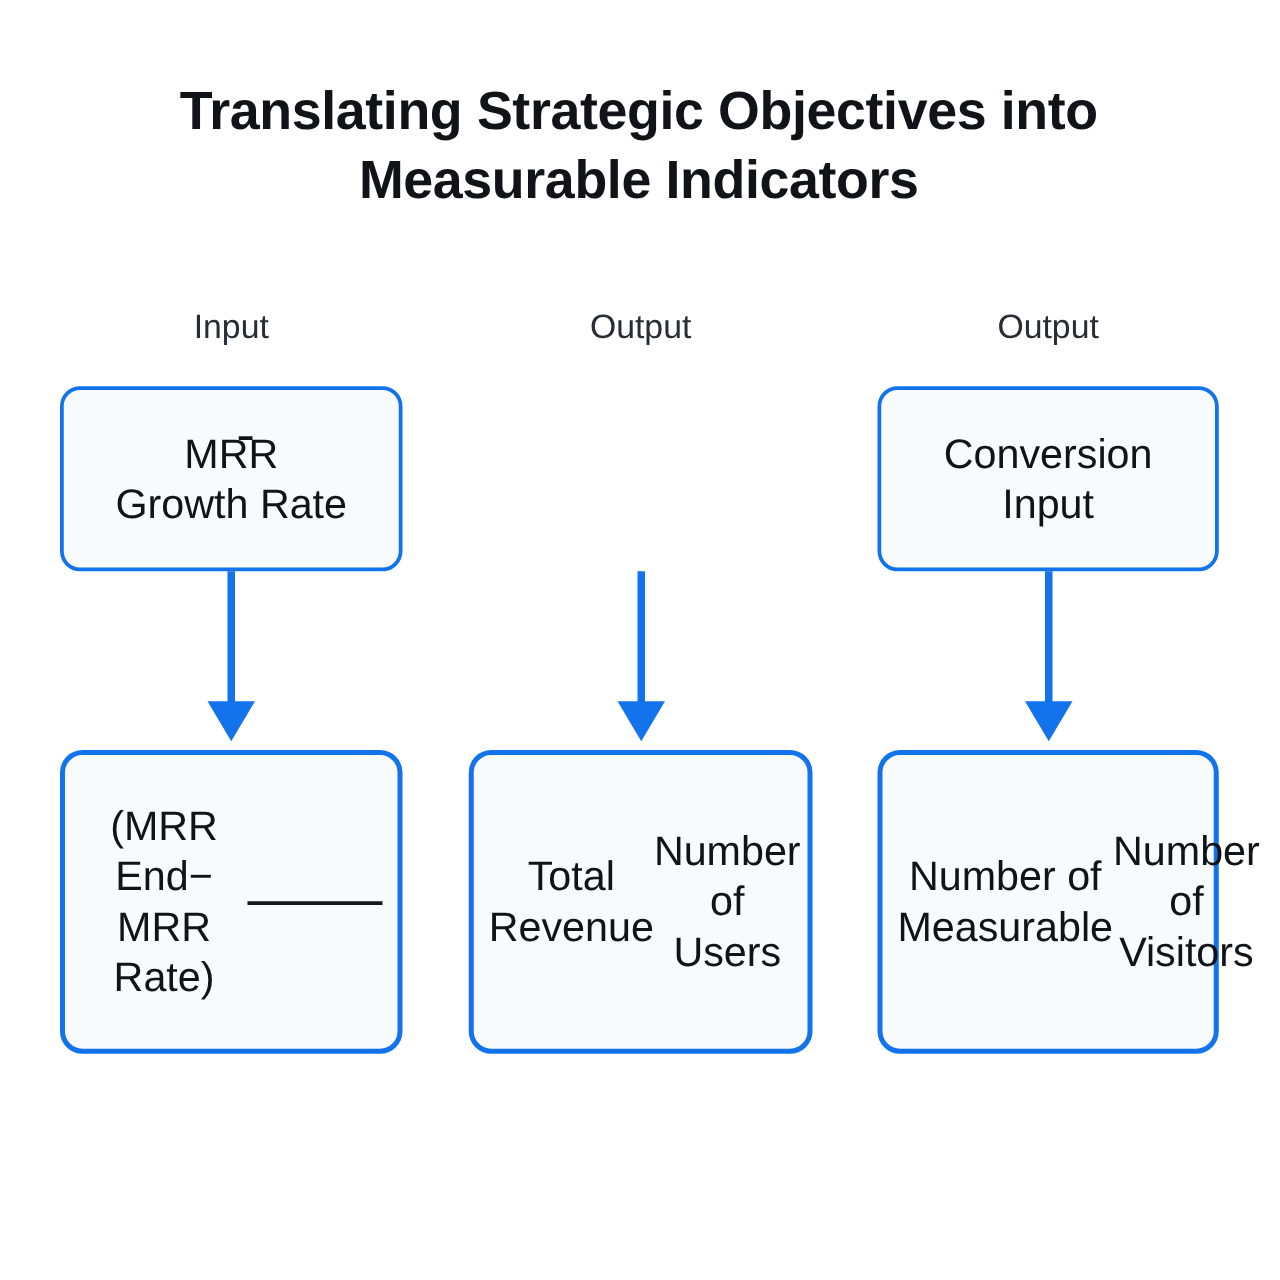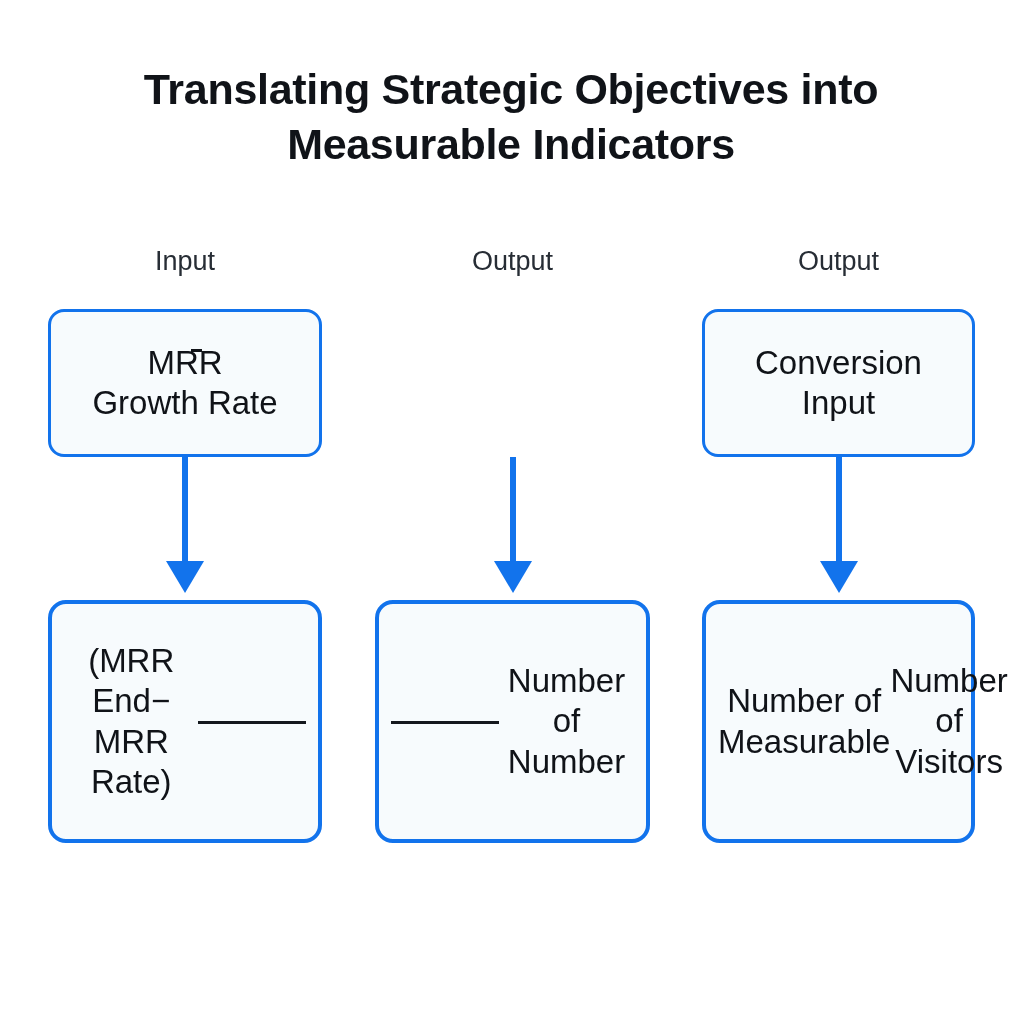--- a/index.html
+++ b/index.html
@@ -196,24 +196,28 @@
     <div class="kind-label">Output</div>
 
 
     <div class="arrow">
       <div class="arrow-shaft"></div>
       <div class="arrow-head"></div>
     </div>
 
     <div class="node node-bottom">
       <div class="fraction">
+        <span class="frac-part">
+          <span class="ln">Total</span>
+          <span class="ln">Revenue</span>
+        </span>
         <span class="frac-bar"></span>
         <span class="frac-part">
           <span class="ln">Number of</span>
-          <span class="ln">Number</span>
+          <span class="ln">Users</span>
         </span>
       </div>
     </div>
   </div>
 
   <div class="column col-2">
 
     <div class="kind-label">Output</div>
 
     <div class="node node-top">

